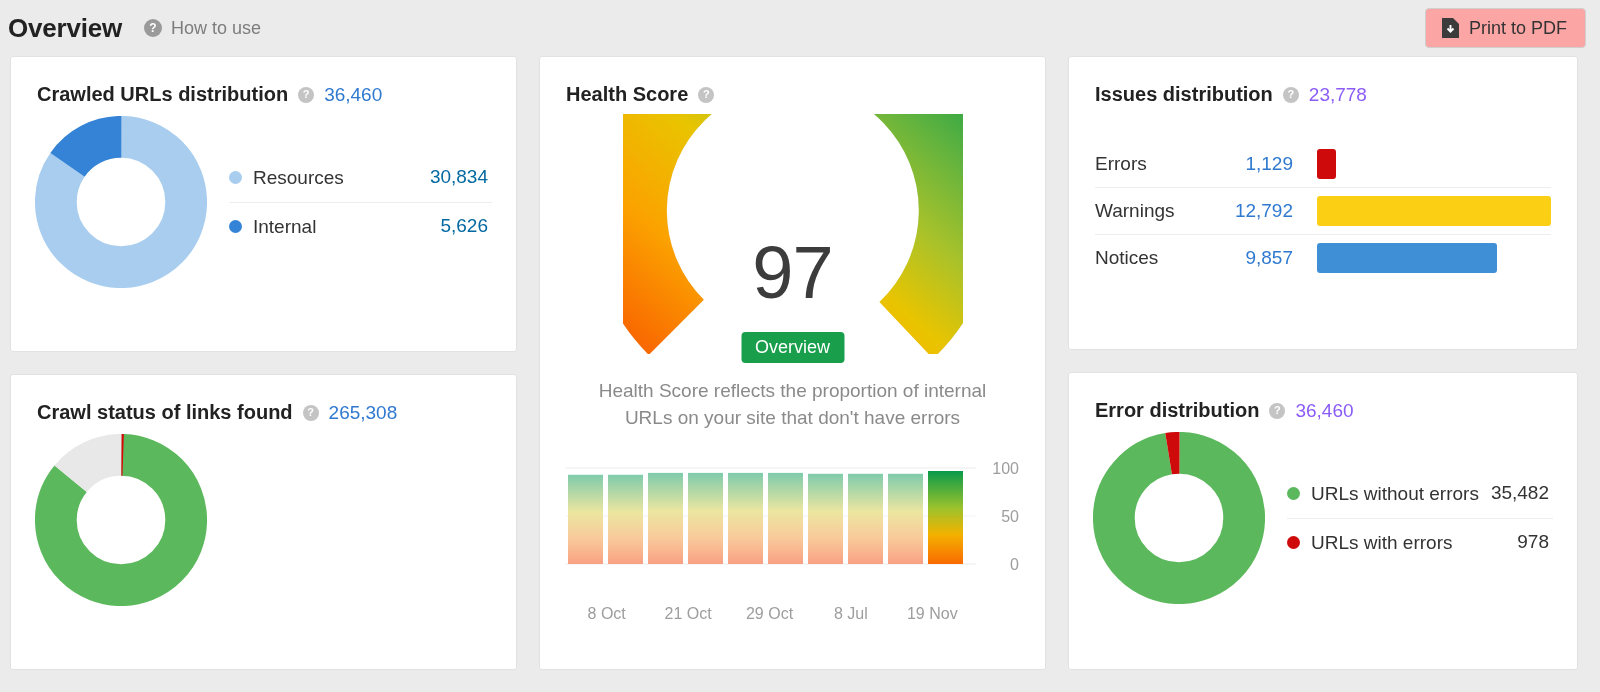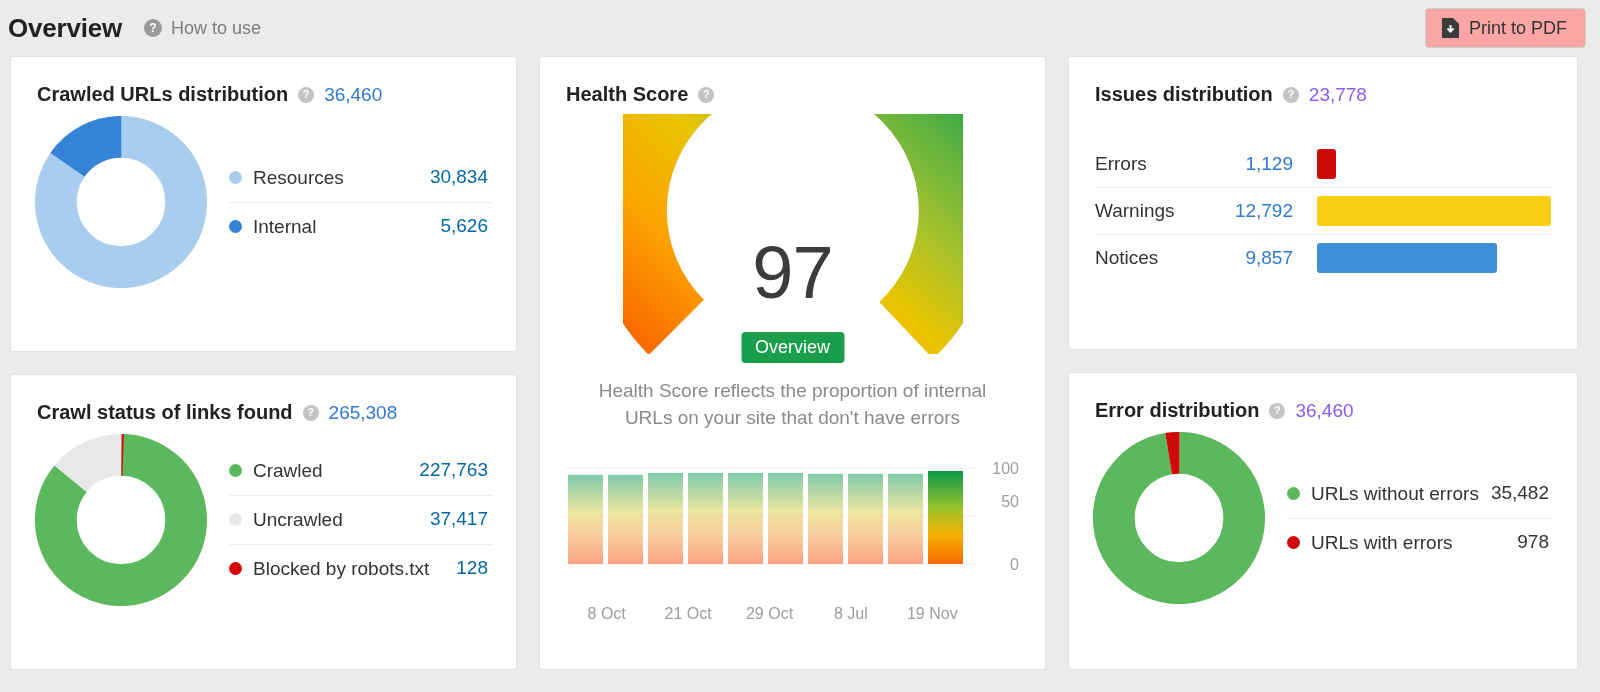--- a/index.html
+++ b/index.html
@@ -178,37 +178,20 @@
         <span class="help-icon sm">?</span>
         <span class="card-total">265,308</span>
       </div>
       <div class="donut-row">
         <svg class="donut" width="172" height="172" viewBox="0 0 42 42">
 
           <circle cx="21" cy="21" r="15.9155" fill="transparent" stroke="#5cb85c" stroke-width="10.2" stroke-dasharray="85.85 14.15" stroke-dashoffset="25"></circle>
           <circle cx="21" cy="21" r="15.9155" fill="transparent" stroke="#e8e8e8" stroke-width="10.2" stroke-dasharray="14.1 85.9" stroke-dashoffset="39.15"></circle>
           <circle cx="21" cy="21" r="15.9155" fill="transparent" stroke="#d9040a" stroke-width="10.2" stroke-dasharray="0.42 99.58" stroke-dashoffset="25"></circle>
         </svg>
-        <div class="legend">
-          <div class="legend-row">
-            <span class="dot" style="background:#5cb85c"></span>
-            <span class="legend-label">Crawled</span>
-            <span class="legend-value blue">227,763</span>
-          </div>
-          <div class="legend-row">
-            <span class="dot" style="background:#e8e8e8"></span>
-            <span class="legend-label">Uncrawled</span>
-            <span class="legend-value blue">37,417</span>
-          </div>
-          <div class="legend-row">
-            <span class="dot" style="background:#d9040a"></span>
-            <span class="legend-label">Blocked by robots.txt</span>
-            <span class="legend-value blue">128</span>
-          </div>
-        </div>
       </div>
     </div>
   </div>
 
   <div class="col">
     <div class="card" style="height:614px">
       <div class="card-head">
         <span class="card-title">Health Score</span>
         <span class="help-icon sm">?</span>
       </div>
@@ -263,21 +246,21 @@
             <rect x="82" y="14.9" width="35" height="91.1" fill="url(#barFade)"></rect>
             <rect x="122" y="14.9" width="35" height="91.1" fill="url(#barFade)"></rect>
             <rect x="162" y="14.9" width="35" height="91.1" fill="url(#barFade)"></rect>
             <rect x="202" y="14.9" width="35" height="91.1" fill="url(#barFade)"></rect>
             <rect x="242" y="15.8" width="35" height="90.2" fill="url(#barFade)"></rect>
             <rect x="282" y="15.8" width="35" height="90.2" fill="url(#barFade)"></rect>
             <rect x="322" y="15.8" width="35" height="90.2" fill="url(#barFade)"></rect>
             <rect x="362" y="13.0" width="35" height="93.0" fill="url(#barSolid)"></rect>
           </svg>
           <span class="mini-ylabel" style="top:3px">100</span>
-          <span class="mini-ylabel" style="top:36px">50</span>
+          <span class="mini-ylabel" style="top:51px">50</span>
           <span class="mini-ylabel" style="top:99px">0</span>
           <div class="mini-xlabels">
             <span>8 Oct</span>
             <span>21 Oct</span>
             <span>29 Oct</span>
             <span>8 Jul</span>
             <span>19 Nov</span>
           </div>
         </div>
       </div>

